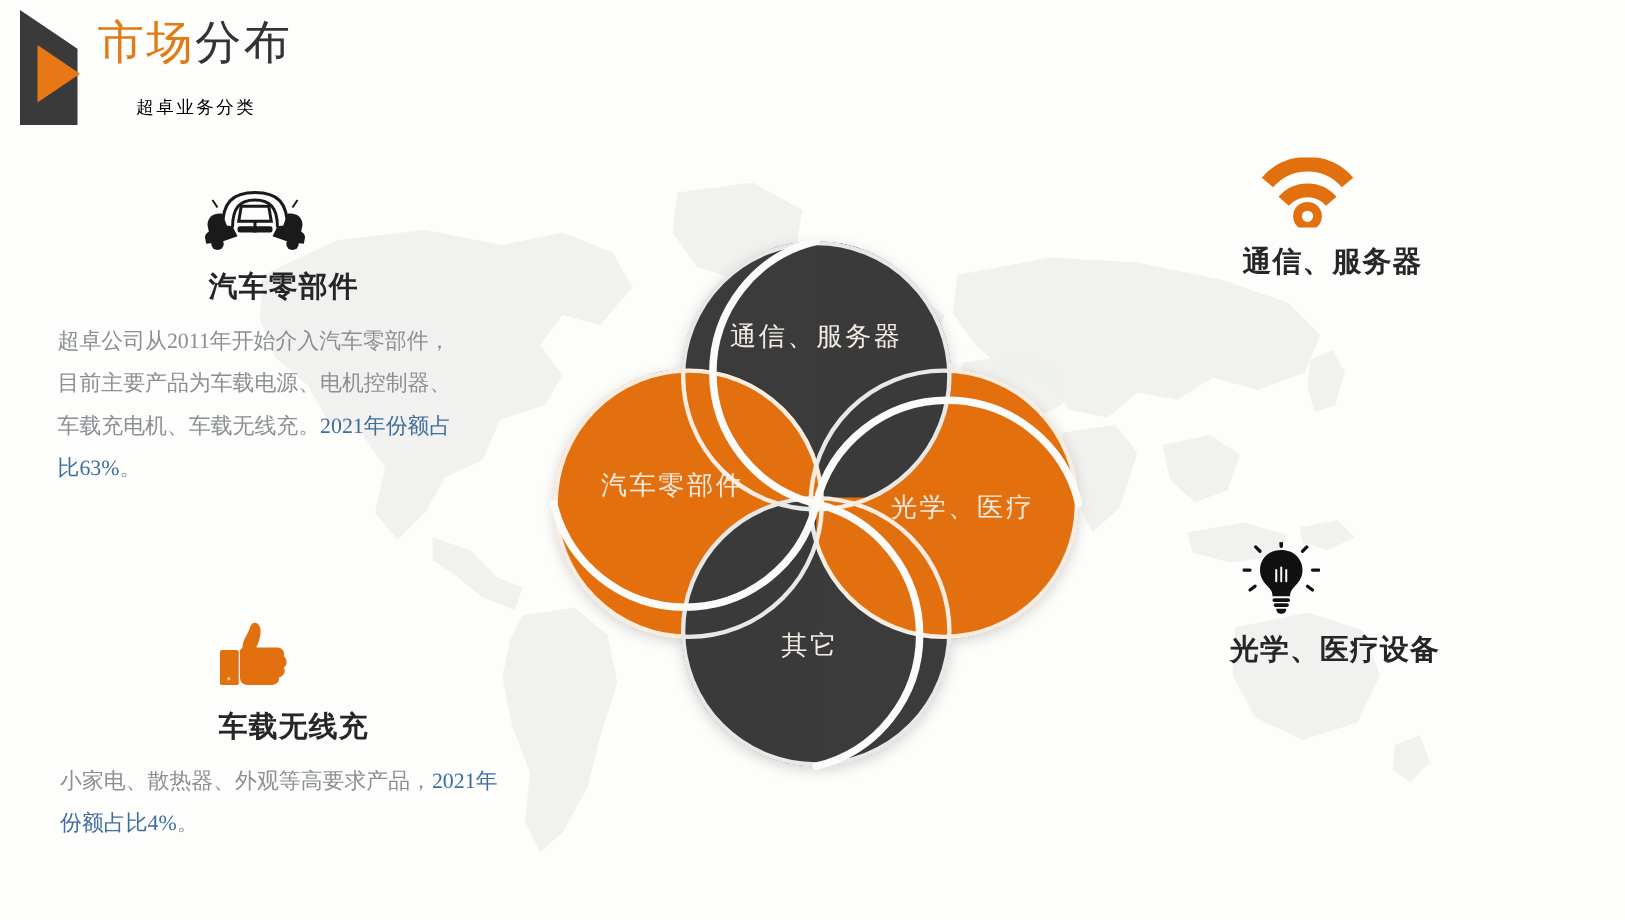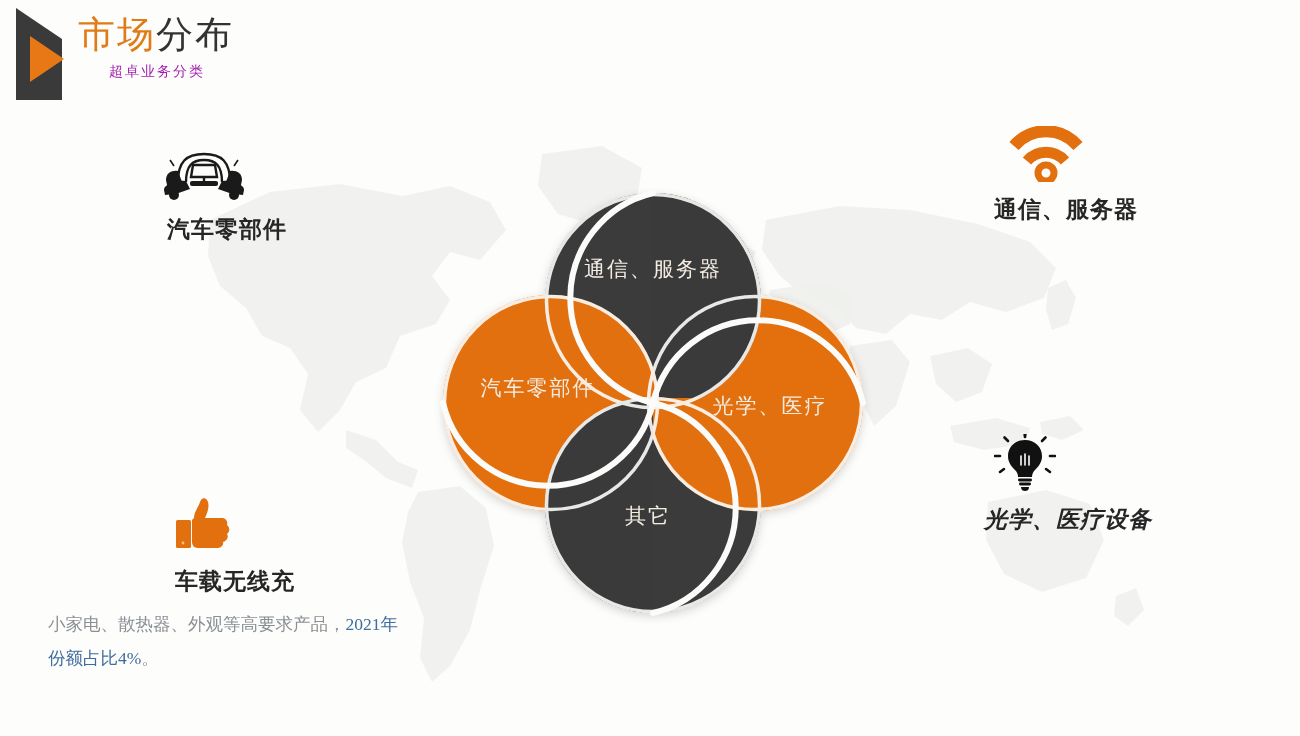--- a/index.html
+++ b/index.html
@@ -28,23 +28,23 @@
   .header{position:absolute;left:16px;top:0;width:100%;height:108px;text-align:center;}
   .logo-mark{position:absolute;left:0;top:8px;width:66px;height:92px;}
   .title-wrap{position:absolute;left:62px;top:14px;}
   .title{
     font-family:"Liberation Serif","DejaVu Serif",serif;
     font-size:37px;letter-spacing:2px;line-height:1.15;
     color:#333333;white-space:nowrap;
   }
   .title .hl{color:#E07B16;}
   .subtitle{
-    margin-top:6px;margin-left:2px;
-    font-family:"Liberation Serif","DejaVu Serif",serif;
-    font-size:14px;color:#a21caf;letter-spacing:2px;
+    margin-top:20px;margin-left:2px;
+    font-family:"Liberation Serif","DejaVu Serif",serif;
+    font-size:14px;color:#000000;letter-spacing:2px;
   }
 
   
   .block{position:absolute;}
   .block .icon{height:62px;display:flex;align-items:flex-end;justify-content:center;}
   .block .icon svg{display:block;}
   .blk-title{
     font-family:"Liberation Serif","DejaVu Serif",serif;
     font-weight:bold;font-size:23px;color:#262626;
     text-align:center;letter-spacing:1px;margin-top:12px;
@@ -64,21 +64,21 @@
   #blk-other .icon{justify-content:flex-start;padding-left:124px;}
   #blk-other .blk-title{margin-left:22px;}
   #blk-other .blk-body{text-align:left;}
 
   #blk-comm      {left:880px;top:120px; width:362px;}
   #blk-comm .icon{justify-content:flex-start;padding-left:128px;}
   #blk-comm .blk-title{margin-left:10px;}
 
   #blk-optical   {left:866px;top:430px; width:382px;}
   #blk-optical .icon{justify-content:flex-start;padding-left:128px;}
-  #blk-optical .blk-title{margin-left:22px;font-style:italic;}
+  #blk-optical .blk-title{margin-left:22px;}
 
   
   .venn{position:absolute;left:418px;top:168px;width:470px;height:460px;}
   .venn svg{width:100%;height:100%;display:block;}
   .venn-label{
     font-family:"Liberation Serif","DejaVu Serif",serif;
     font-size:21px;letter-spacing:2px;fill:#f3ece3;
   }
 </style>
 </head>
@@ -165,20 +165,21 @@
           <circle cx="78" cy="49" r="5"></circle>
           <path d="M24 46 L72 46 L72 50 L24 50 Z" opacity="0.0"></path>
         </g>
         <g fill="none" stroke="#1a1a1a" stroke-width="1.6">
           <path d="M18 20 L14 14"></path>
             <path d="M78 20 L82 14"></path>
         </g>
       </svg>
     </div>
     <div class="blk-title">汽车零部件</div>
+    <div class="blk-body"><span>超卓公司从2011年开始介入汽车零部件，目前主要产品为车载电源、电机控制器、车载充电机、车载无线充。</span><span class="hl">2021年份额占比63%</span><span>。</span></div>
   </div>
 
   <div class="block" id="blk-other">
     <div class="icon">
       <svg width="62" height="58" viewBox="0 0 62 58" xmlns="http://www.w3.org/2000/svg">
         <g fill="#E3700E">
           <path d="M22 22 C22 16 26 12 28 6 C29 2 33 1 35 4 C38 8 36 16 33 22 L49 22
                    C54 22 56 25 55 29 C58 31 58 36 55 38 C57 41 55 45 51 46
                    C52 49 49 52 45 52 L26 52 C22 52 20 49 20 46 L20 24 Z"></path>
           <rect x="4" y="24" width="15" height="28" rx="1.5"></rect>

